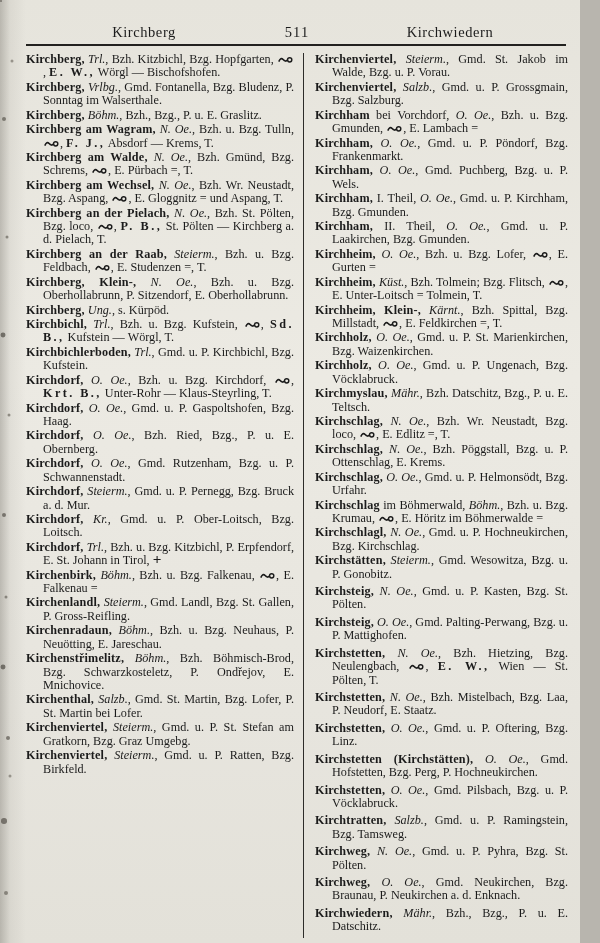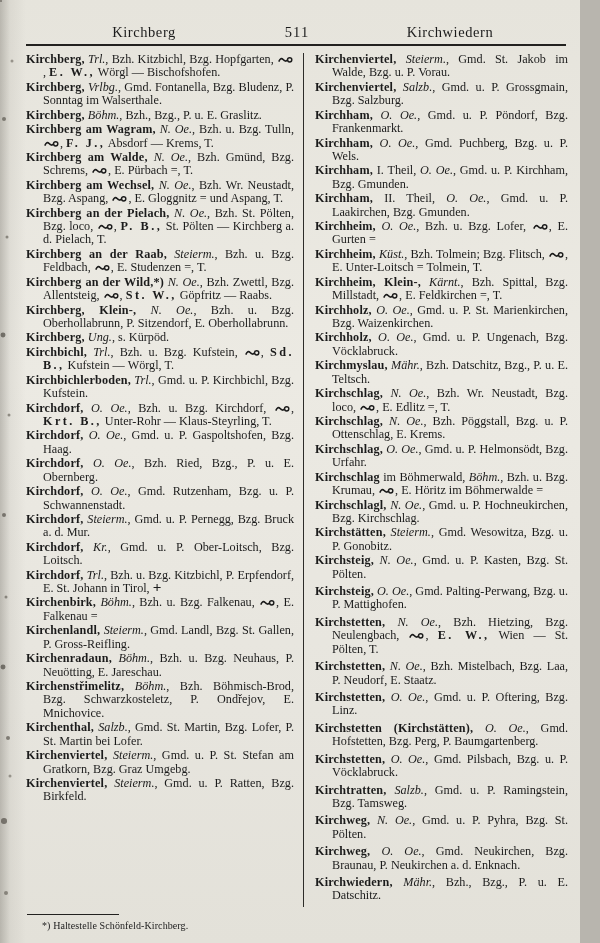--- a/index.html
+++ b/index.html
@@ -75,24 +75,20 @@
               <circle cx="14.8" cy="4.8" r="2.7" fill="none" stroke="currentColor" stroke-width="1.8"></circle>
             </svg></span><span>, E. Gloggnitz = und Aspang, T.</span></p>
         <p class="entry"><span class="hw">Kirchberg an der Pielach,</span><span> </span><span class="rg">N. Oe.</span><span>, Bzh. St. Pölten, Bzg. loco, </span><span class="ph"><svg viewBox="0 0 19 10" width="15" height="8" aria-hidden="true">
               <path d="M1 7 Q3.5 1 6.5 4.5 T12 5" fill="none" stroke="currentColor" stroke-width="2"></path>
               <circle cx="14.8" cy="4.8" r="2.7" fill="none" stroke="currentColor" stroke-width="1.8"></circle>
             </svg></span><span>, </span><span class="sp">P. B.,</span><span> St. Pölten — Kirchberg a. d. Pielach, T.</span></p>
         <p class="entry"><span class="hw">Kirchberg an der Raab,</span><span> </span><span class="rg">Steierm.</span><span>, Bzh. u. Bzg. Feldbach, </span><span class="ph"><svg viewBox="0 0 19 10" width="15" height="8" aria-hidden="true">
               <path d="M1 7 Q3.5 1 6.5 4.5 T12 5" fill="none" stroke="currentColor" stroke-width="2"></path>
               <circle cx="14.8" cy="4.8" r="2.7" fill="none" stroke="currentColor" stroke-width="1.8"></circle>
             </svg></span><span>, E. Studenzen =, T.</span></p>
-        <p class="entry"><span class="hw">Kirchberg an der Wild,*)</span><span> </span><span class="rg">N. Oe.</span><span>, Bzh. Zwettl, Bzg. Allentsteig, </span><span class="ph"><svg viewBox="0 0 19 10" width="15" height="8" aria-hidden="true">
-              <path d="M1 7 Q3.5 1 6.5 4.5 T12 5" fill="none" stroke="currentColor" stroke-width="2"></path>
-              <circle cx="14.8" cy="4.8" r="2.7" fill="none" stroke="currentColor" stroke-width="1.8"></circle>
-            </svg></span><span>, </span><span class="sp">St. W.,</span><span> Göpfritz — Raabs.</span></p>
         <p class="entry"><span class="hw">Kirchberg, Klein-,</span><span> </span><span class="rg">N. Oe.</span><span>, Bzh. u. Bzg. Oberhollabrunn, P. Sitzendorf, E. Oberhollabrunn.</span></p>
         <p class="entry"><span class="hw">Kirchberg,</span><span> </span><span class="rg">Ung.</span><span>, s. Kürpöd.</span></p>
         <p class="entry"><span class="hw">Kirchbichl,</span><span> </span><span class="rg">Trl.</span><span>, Bzh. u. Bzg. Kufstein, </span><span class="ph"><svg viewBox="0 0 19 10" width="15" height="8" aria-hidden="true">
               <path d="M1 7 Q3.5 1 6.5 4.5 T12 5" fill="none" stroke="currentColor" stroke-width="2"></path>
               <circle cx="14.8" cy="4.8" r="2.7" fill="none" stroke="currentColor" stroke-width="1.8"></circle>
             </svg></span><span>, </span><span class="sp">Sd. B.,</span><span> Kufstein — Wörgl, T.</span></p>
         <p class="entry"><span class="hw">Kirchbichlerboden,</span><span> </span><span class="rg">Trl.</span><span>, Gmd. u. P. Kirchbichl, Bzg. Kufstein.</span></p>
         <p class="entry"><span class="hw">Kirchdorf,</span><span> </span><span class="rg">O. Oe.</span><span>, Bzh. u. Bzg. Kirchdorf, </span><span class="ph"><svg viewBox="0 0 19 10" width="15" height="8" aria-hidden="true">
               <path d="M1 7 Q3.5 1 6.5 4.5 T12 5" fill="none" stroke="currentColor" stroke-width="2"></path>
               <circle cx="14.8" cy="4.8" r="2.7" fill="none" stroke="currentColor" stroke-width="1.8"></circle>
@@ -110,20 +106,24 @@
         <p class="entry"><span class="hw">Kirchenlandl,</span><span> </span><span class="rg">Steierm.</span><span>, Gmd. Landl, Bzg. St. Gallen, P. Gross-Reifling.</span></p>
         <p class="entry"><span class="hw">Kirchenradaun,</span><span> </span><span class="rg">Böhm.</span><span>, Bzh. u. Bzg. Neuhaus, P. Neuötting, E. Jareschau.</span></p>
         <p class="entry"><span class="hw">Kirchenstřimelitz,</span><span> </span><span class="rg">Böhm.</span><span>, Bzh. Böhmisch-Brod, Bzg. Schwarzkosteletz, P. Ondřejov, E. Mnichovice.</span></p>
         <p class="entry"><span class="hw">Kirchenthal,</span><span> </span><span class="rg">Salzb.</span><span>, Gmd. St. Martin, Bzg. Lofer, P. St. Martin bei Lofer.</span></p>
         <p class="entry"><span class="hw">Kirchenviertel,</span><span> </span><span class="rg">Steierm.</span><span>, Gmd. u. P. St. Stefan am Gratkorn, Bzg. Graz Umgebg.</span></p>
         <p class="entry"><span class="hw">Kirchenviertel,</span><span> </span><span class="rg">Steierm.</span><span>, Gmd. u. P. Ratten, Bzg. Birkfeld.</span></p>
       </div>
     <div class="col col-right">
         <p class="entry"><span class="hw">Kirchenviertel,</span><span> </span><span class="rg">Steierm.</span><span>, Gmd. St. Jakob im Walde, Bzg. u. P. Vorau.</span></p>
         <p class="entry"><span class="hw">Kirchenviertel,</span><span> </span><span class="rg">Salzb.</span><span>, Gmd. u. P. Grossgmain, Bzg. Salzburg.</span></p>
+        <p class="entry"><span class="hw">Kirchham</span><span> bei Vorchdorf, </span><span class="rg">O. Oe.</span><span>, Bzh. u. Bzg. Gmunden, </span><span class="ph"><svg viewBox="0 0 19 10" width="15" height="8" aria-hidden="true">
+              <path d="M1 7 Q3.5 1 6.5 4.5 T12 5" fill="none" stroke="currentColor" stroke-width="2"></path>
+              <circle cx="14.8" cy="4.8" r="2.7" fill="none" stroke="currentColor" stroke-width="1.8"></circle>
+            </svg></span><span>, E. Lambach =</span></p>
         <p class="entry"><span class="hw">Kirchham,</span><span> </span><span class="rg">O. Oe.</span><span>, Gmd. u. P. Pöndorf, Bzg. Frankenmarkt.</span></p>
         <p class="entry"><span class="hw">Kirchham,</span><span> </span><span class="rg">O. Oe.</span><span>, Gmd. Puchberg, Bzg. u. P. Wels.</span></p>
         <p class="entry"><span class="hw">Kirchham,</span><span> I. Theil, </span><span class="rg">O. Oe.</span><span>, Gmd. u. P. Kirchham, Bzg. Gmunden.</span></p>
         <p class="entry"><span class="hw">Kirchham,</span><span> II. Theil, </span><span class="rg">O. Oe.</span><span>, Gmd. u. P. Laakirchen, Bzg. Gmunden.</span></p>
         <p class="entry"><span class="hw">Kirchheim,</span><span> </span><span class="rg">O. Oe.</span><span>, Bzh. u. Bzg. Lofer, </span><span class="ph"><svg viewBox="0 0 19 10" width="15" height="8" aria-hidden="true">
               <path d="M1 7 Q3.5 1 6.5 4.5 T12 5" fill="none" stroke="currentColor" stroke-width="2"></path>
               <circle cx="14.8" cy="4.8" r="2.7" fill="none" stroke="currentColor" stroke-width="1.8"></circle>
             </svg></span><span>, E. Gurten =</span></p>
         <p class="entry"><span class="hw">Kirchheim,</span><span> </span><span class="rg">Küst.</span><span>, Bzh. Tolmein; Bzg. Flitsch, </span><span class="ph"><svg viewBox="0 0 19 10" width="15" height="8" aria-hidden="true">
               <path d="M1 7 Q3.5 1 6.5 4.5 T12 5" fill="none" stroke="currentColor" stroke-width="2"></path>
@@ -149,21 +149,21 @@
         <p class="entry"><span class="hw">Kirchschlagl,</span><span> </span><span class="rg">N. Oe.</span><span>, Gmd. u. P. Hochneukirchen, Bzg. Kirchschlag.</span></p>
         <p class="entry"><span class="hw">Kirchstätten,</span><span> </span><span class="rg">Steierm.</span><span>, Gmd. Wesowitza, Bzg. u. P. Gonobitz.</span></p>
         <p class="entry"><span class="hw">Kirchsteig,</span><span> </span><span class="rg">N. Oe.</span><span>, Gmd. u. P. Kasten, Bzg. St. Pölten.</span></p>
         <p class="entry"><span class="hw">Kirchsteig,</span><span> </span><span class="rg">O. Oe.</span><span>, Gmd. Palting-Perwang, Bzg. u. P. Mattighofen.</span></p>
         <p class="entry"><span class="hw">Kirchstetten,</span><span> </span><span class="rg">N. Oe.</span><span>, Bzh. Hietzing, Bzg. Neulengbach, </span><span class="ph"><svg viewBox="0 0 19 10" width="15" height="8" aria-hidden="true">
               <path d="M1 7 Q3.5 1 6.5 4.5 T12 5" fill="none" stroke="currentColor" stroke-width="2"></path>
               <circle cx="14.8" cy="4.8" r="2.7" fill="none" stroke="currentColor" stroke-width="1.8"></circle>
             </svg></span><span>, </span><span class="sp">E. W.,</span><span> Wien — St. Pölten, T.</span></p>
         <p class="entry"><span class="hw">Kirchstetten,</span><span> </span><span class="rg">N. Oe.</span><span>, Bzh. Mistelbach, Bzg. Laa, P. Neudorf, E. Staatz.</span></p>
         <p class="entry"><span class="hw">Kirchstetten,</span><span> </span><span class="rg">O. Oe.</span><span>, Gmd. u. P. Oftering, Bzg. Linz.</span></p>
-        <p class="entry"><span class="hw">Kirchstetten (Kirchstätten),</span><span> </span><span class="rg">O. Oe.</span><span>, Gmd. Hofstetten, Bzg. Perg, P. Baumgartenberg.</span></p>
+        <p class="entry"><span class="hw">Kirchstetten (Kirchstätten),</span><span> </span><span class="rg">O. Oe.</span><span>, Gmd. Hofstetten, Bzg. Perg, P. Hochneukirchen.</span></p>
         <p class="entry"><span class="hw">Kirchstetten,</span><span> </span><span class="rg">O. Oe.</span><span>, Gmd. Pilsbach, Bzg. u. P. Vöcklabruck.</span></p>
         <p class="entry"><span class="hw">Kirchtratten,</span><span> </span><span class="rg">Salzb.</span><span>, Gmd. u. P. Ramingstein, Bzg. Tamsweg.</span></p>
         <p class="entry"><span class="hw">Kirchweg,</span><span> </span><span class="rg">N. Oe.</span><span>, Gmd. u. P. Pyhra, Bzg. St. Pölten.</span></p>
         <p class="entry"><span class="hw">Kirchweg,</span><span> </span><span class="rg">O. Oe.</span><span>, Gmd. Neukirchen, Bzg. Braunau, P. Neukirchen a. d. Enknach.</span></p>
         <p class="entry"><span class="hw">Kirchwiedern,</span><span> </span><span class="rg">Mähr.</span><span>, Bzh., Bzg., P. u. E. Datschitz.</span></p>
       </div>
   </div>
   <div class="footnote-block">
     <hr class="fn-rule">
     <p class="footnote" style="margin:0;">*) Haltestelle Schönfeld-Kirchberg.</p>

